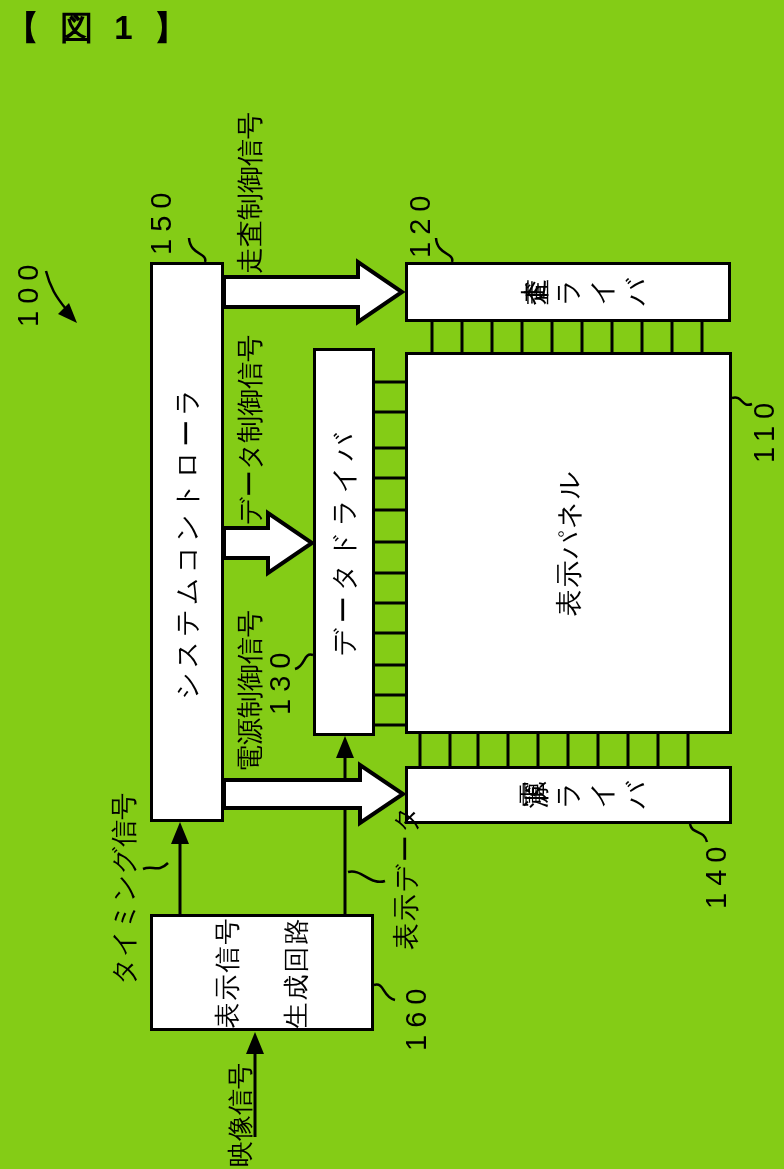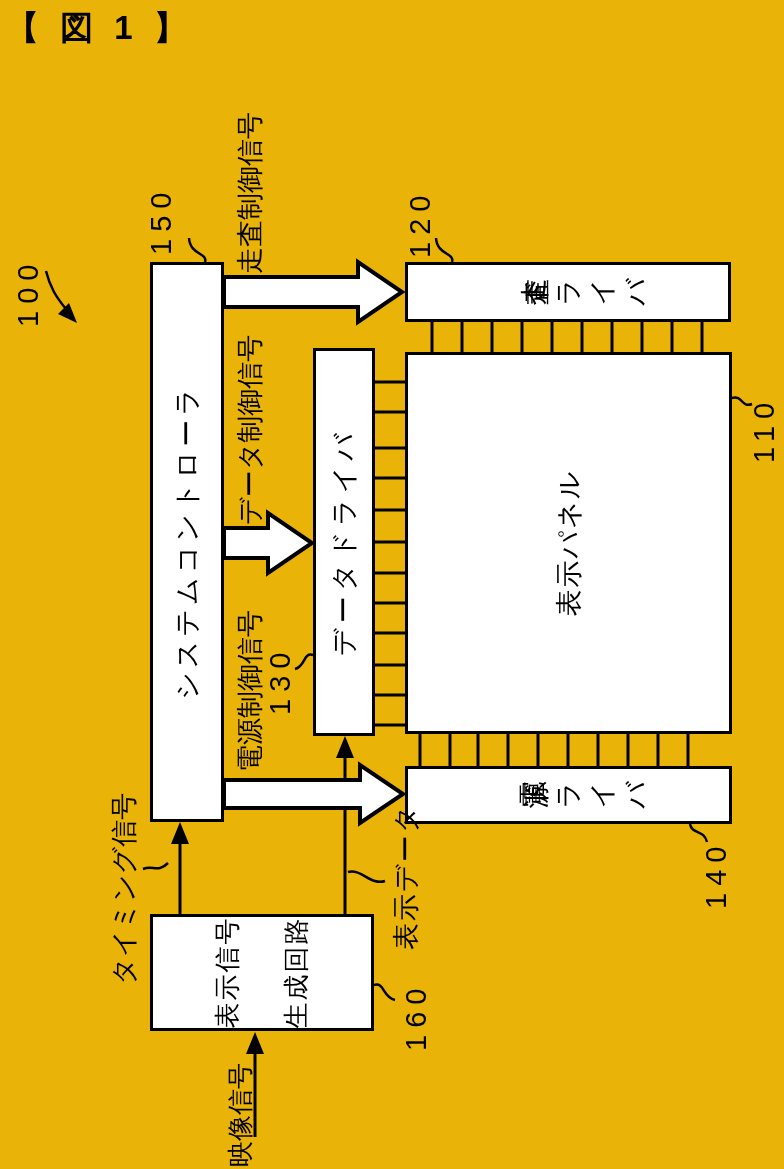--- a/index.html
+++ b/index.html
@@ -1,16 +1,16 @@
 <!DOCTYPE html>
 <html><head>
 <meta charset="utf-8">
 <style>
   html,body{margin:0;padding:0;background:#fff;}
-  .screen{position:relative;width:784px;height:1169px;background:#eab308;overflow:hidden;
+  .screen{position:relative;width:784px;height:1169px;background:#84cc16;overflow:hidden;
           font-family:"Liberation Sans","DejaVu Sans",sans-serif;color:#000;}
   .fig-title{position:absolute;left:6px;top:6px;font-size:33px;font-weight:600;letter-spacing:6px;white-space:nowrap;}
   
   .fig{position:absolute;left:0;top:0;width:1169px;height:784px;
        transform-origin:0 0;transform:rotate(-90deg) translateX(-1169px);}
   .box{position:absolute;box-sizing:border-box;border:3px solid #000;background:#fff;
        display:flex;align-items:center;justify-content:center;font-size:27px;white-space:nowrap;}
   .vtext{writing-mode:vertical-rl;text-orientation:upright;letter-spacing:3px;}
   .lbl{position:absolute;font-size:27px;white-space:nowrap;}
   .ref{position:absolute;font-size:29px;letter-spacing:7px;white-space:nowrap;}

